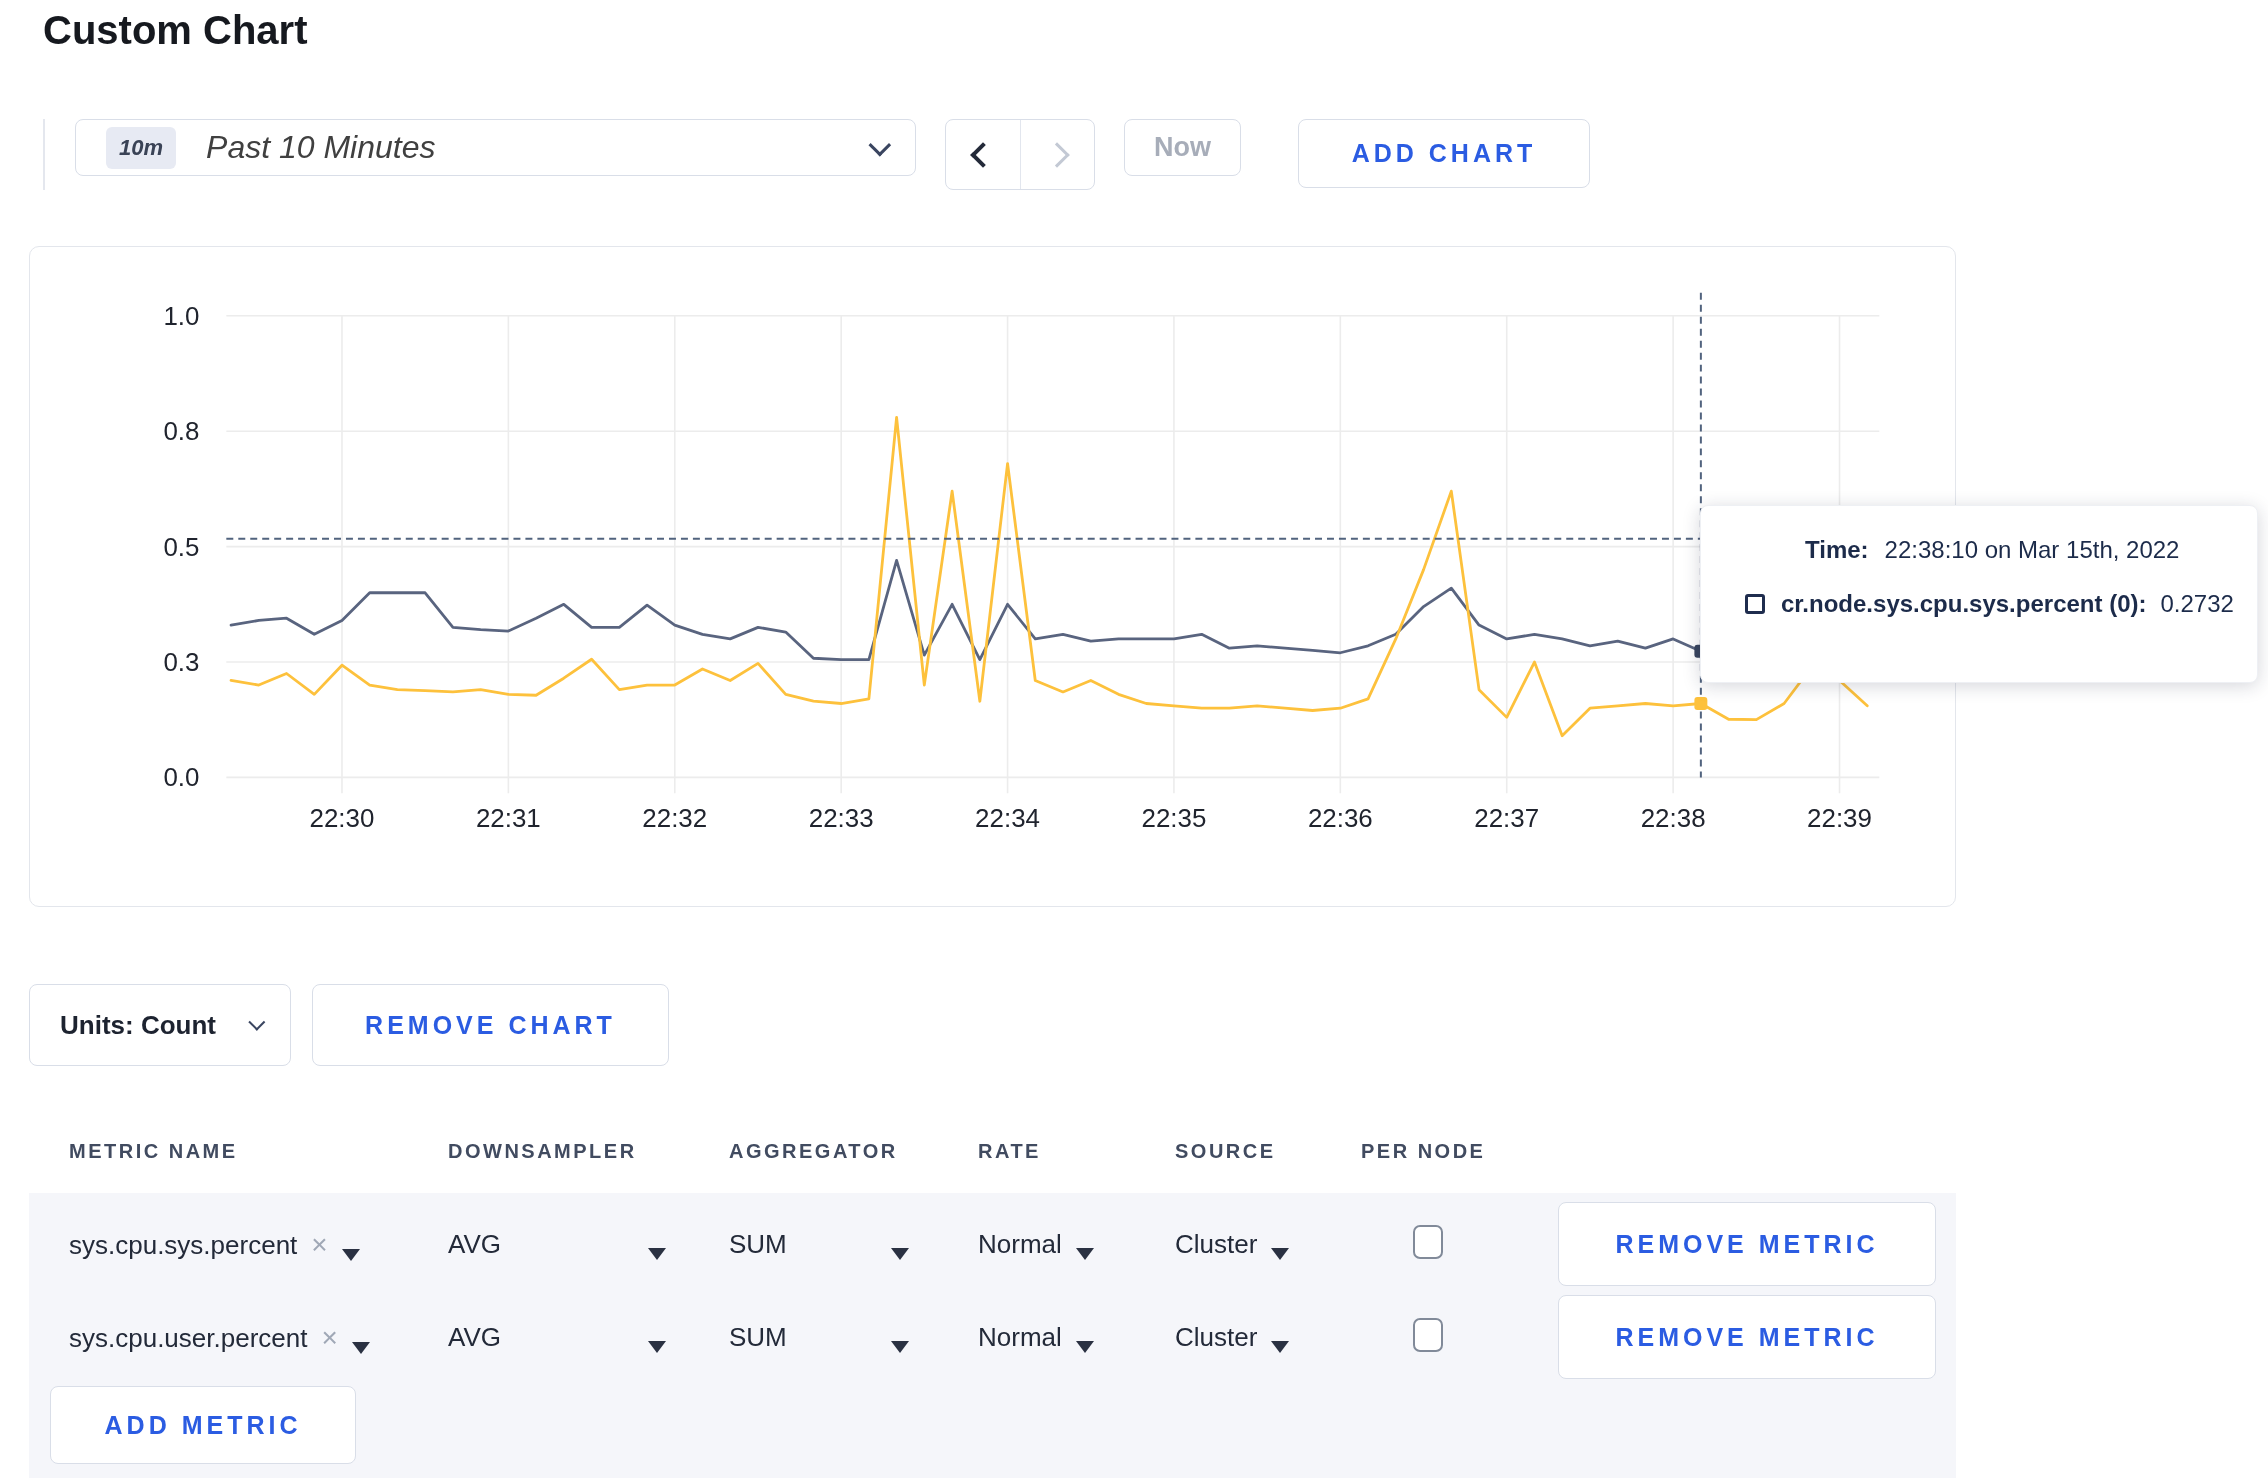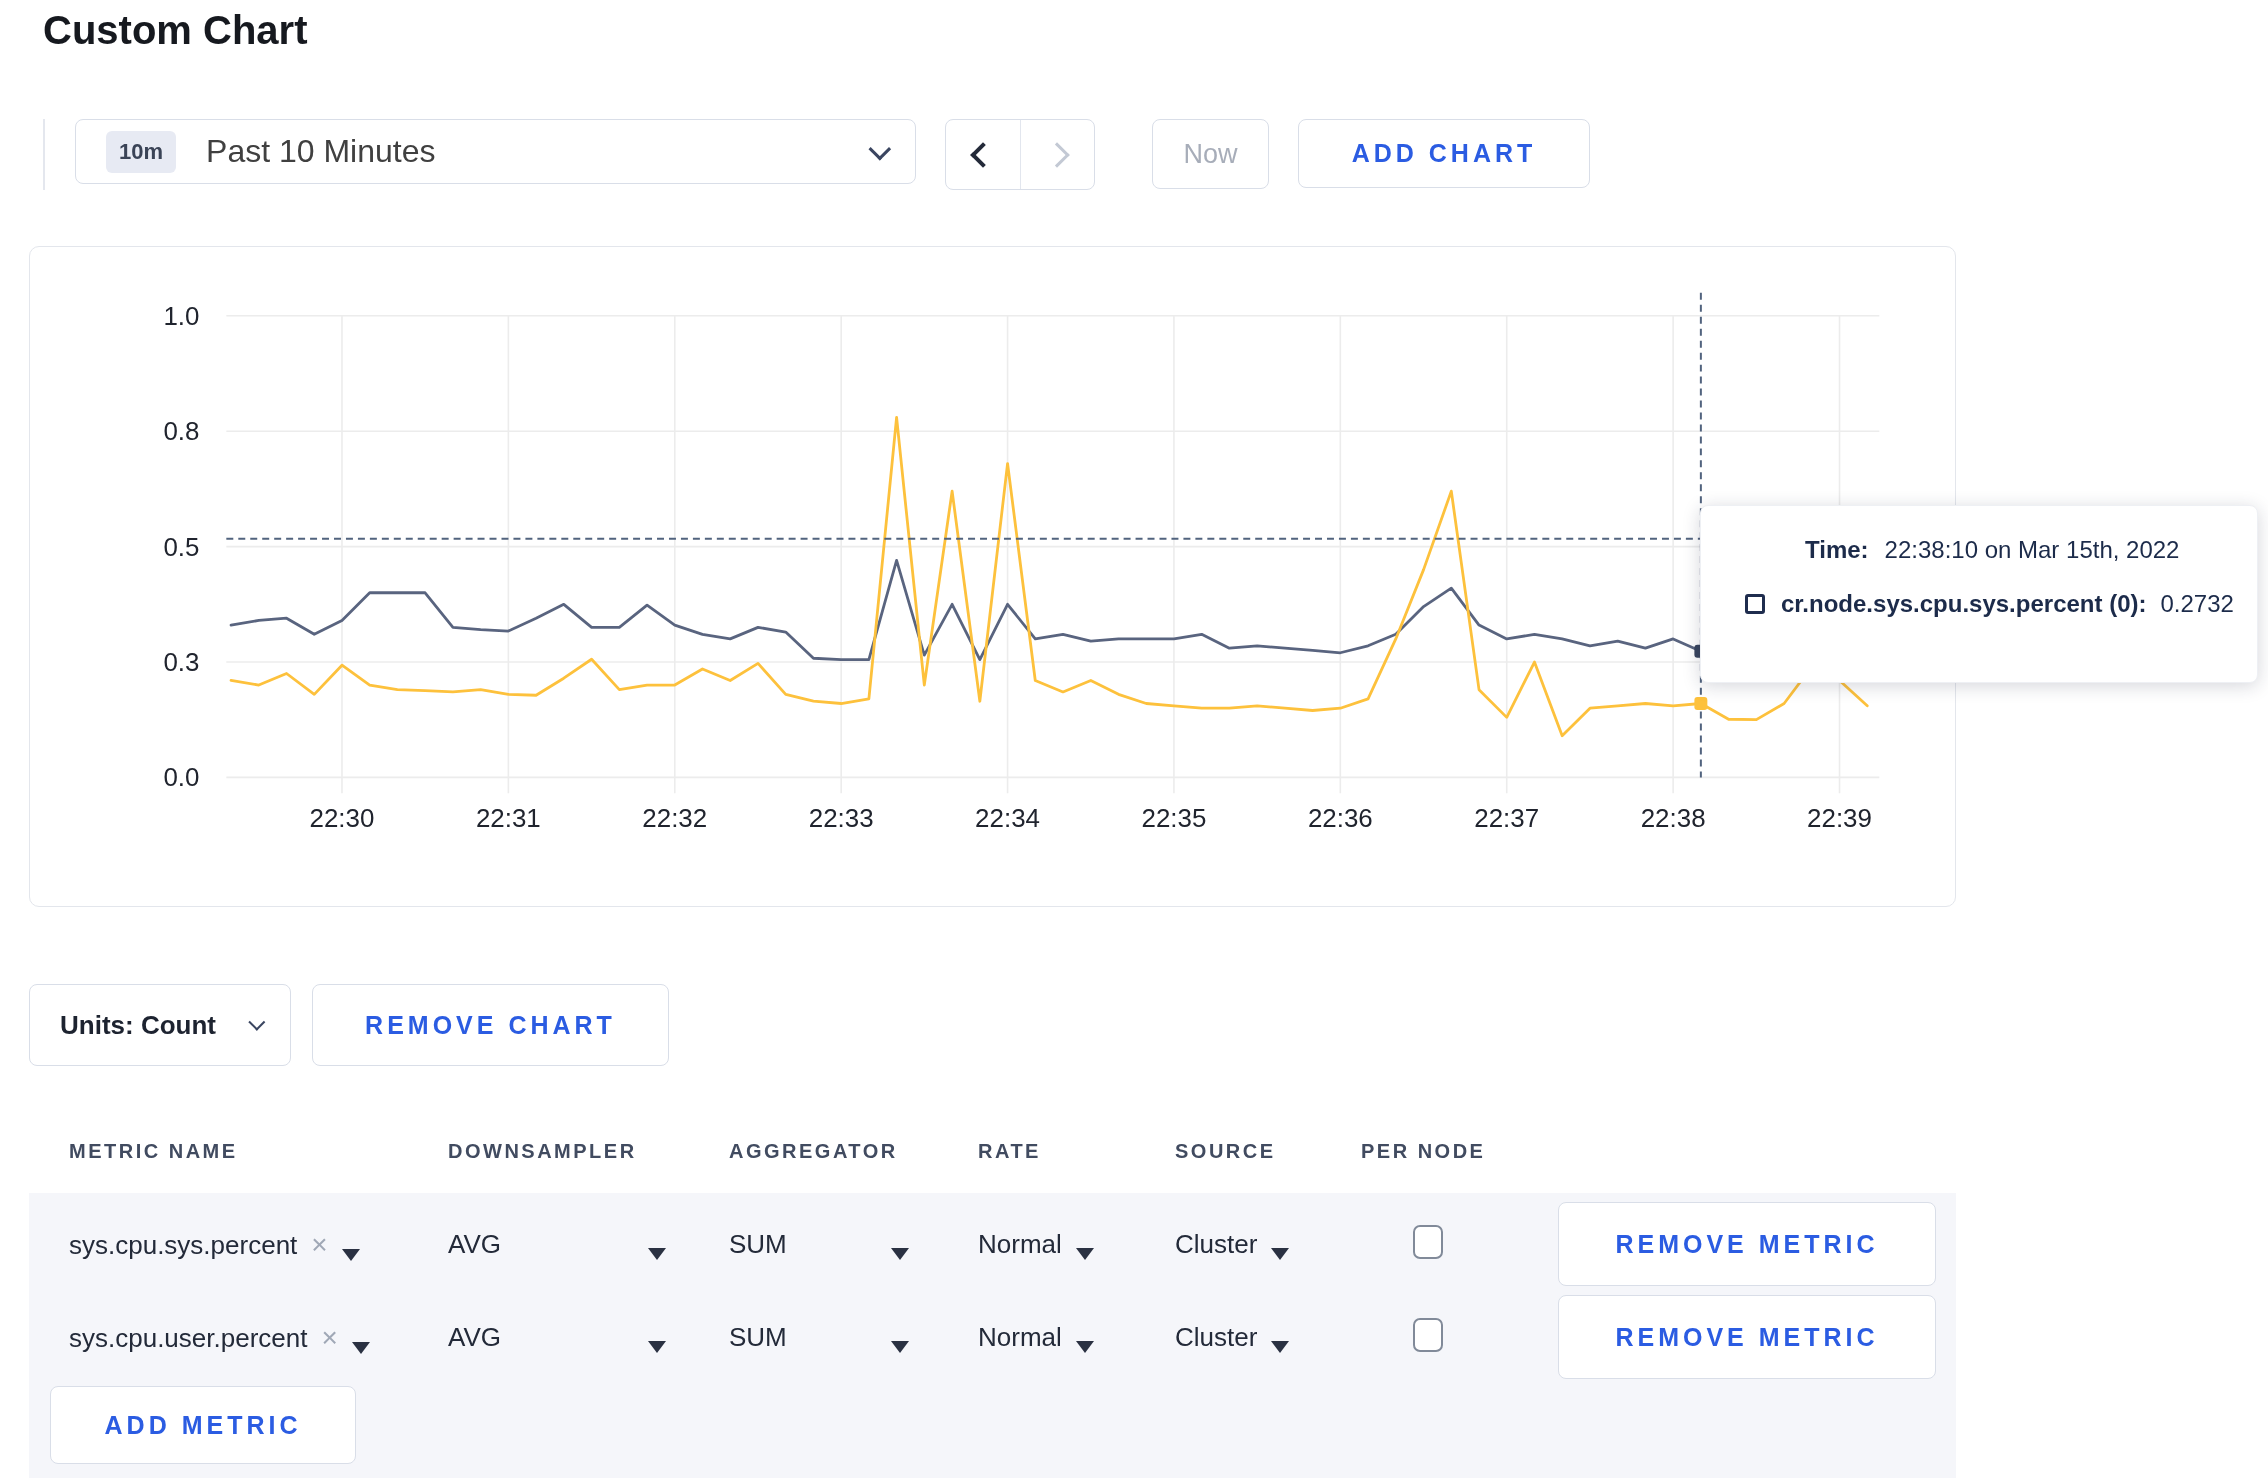--- a/index.html
+++ b/index.html
@@ -6,31 +6,31 @@
   html,body { width:2268px; height:1478px; background:#ffffff;
     font-family:"Liberation Sans", sans-serif; color:#232a39; overflow:hidden; }
   #app { position:relative; width:2268px; height:1478px; }
 
   
   .page-title { position:absolute; left:43px; top:8px; font-size:40px; font-weight:600; color:#16191f; }
 
   
   .toolbar-divider { position:absolute; left:43px; top:119px; width:2px; height:71px; background:#e4e7ee; }
   .btn { background:#fff; border:1.5px solid #d9dee8; border-radius:8px; display:flex; align-items:center; justify-content:center; cursor:pointer; }
-  .time-select { position:absolute; left:75px; top:119px; width:841px; height:65px; padding:0 30px; justify-content:flex-start; }
+  .time-select { position:absolute; left:75px; top:119px; width:841px; height:57px; padding:0 30px; justify-content:flex-start;font-style:italic; }
   .time-badge { background:#e7eaf3; color:#3a4356; font-size:22px; font-weight:700; border-radius:6px; padding:8px 13px; margin-right:30px; }
   .time-label { font-size:32px; font-weight:500; color:#404040; }
   .chev { width:16px; height:16px; border-right:3px solid #3a4560; border-bottom:3px solid #3a4560; transform:rotate(45deg) translateY(-4px); }
   .time-select .chev { margin-left:auto; }
   .nav-group { position:absolute; left:945px; top:119px; width:150px; height:71px; border:1.5px solid #d9dee8; border-radius:8px; display:flex; background:#fff; }
   .nav-btn { flex:1; display:flex; align-items:center; justify-content:center; cursor:pointer; }
   .nav-btn + .nav-btn { border-left:1.5px solid #e2e6ee; }
   .chevron-left { width:18px; height:18px; border-left:4px solid #232a39; border-bottom:4px solid #232a39; transform:rotate(45deg); }
   .chevron-right { width:18px; height:18px; border-right:3.5px solid #c3c9d4; border-top:3.5px solid #c3c9d4; transform:rotate(45deg); }
-  .now-btn { position:absolute; left:1152px; top:119px; width:117px; height:70px; font-size:27px; font-weight:400; color:#a7adb9; }
+  .now-btn { position:absolute; left:1124px; top:119px; width:117px; height:57px; font-size:27px; font-weight:700; color:#a7adb9; }
   .add-chart-btn { position:absolute; left:1298px; top:119px; width:292px; height:69px; font-size:25px; font-weight:700; letter-spacing:4px; color:#2b5ce2; }
   .blue-btn-text { color:#2b5ce2; font-weight:700; letter-spacing:4px; font-size:25px; }
 
   
   .chart-card { position:absolute; left:29px; top:246px; width:1927px; height:661px; background:#fff; border:1.5px solid #e3e6ec; border-radius:10px; }
   #chart-svg { position:absolute; inset:0; width:100%; height:100%; }
   #chart-svg text.axis { font-size:26px; fill:#20242e; font-family:"Liberation Sans",sans-serif; }
 
   
   .hover-tooltip { position:absolute; left:1700px; top:505px; width:558px; height:178px; background:#fff; border:1px solid #eef0f4; border-radius:8px; box-shadow:0 3px 18px rgba(25,35,60,.18); z-index:6; font-size:24px; color:#1c2b4a; }

